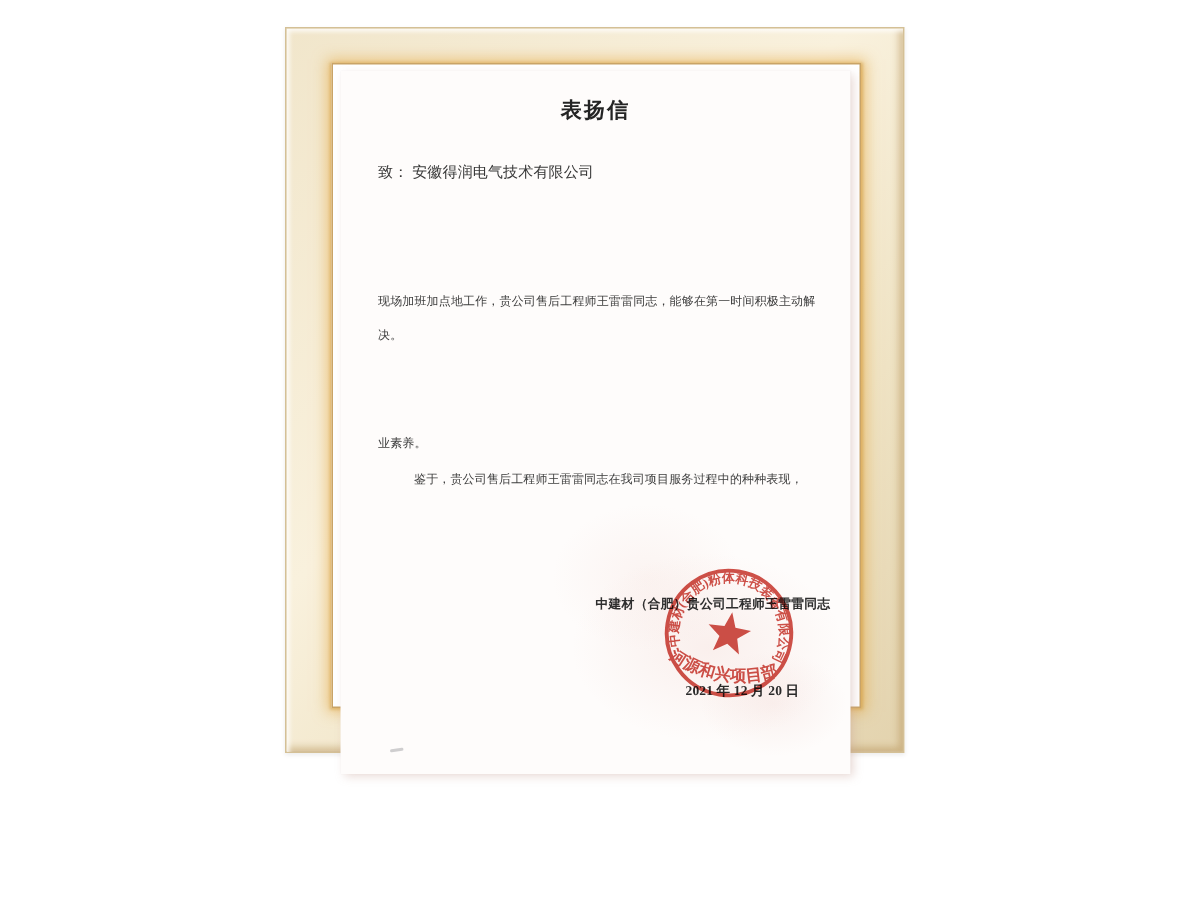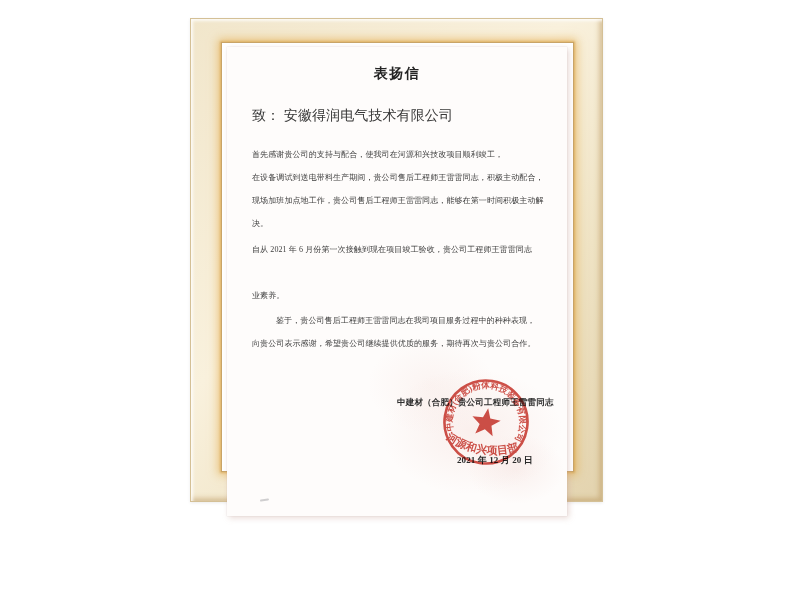--- a/index.html
+++ b/index.html
@@ -37,21 +37,21 @@
     box-shadow:2px 2px 6px rgba(198,158,148,.38), 0 0 1px rgba(120,100,95,.25);
   }
   .title{
     position:absolute;top:18px;left:0;width:100%;text-align:center;
     font-size:14px;font-weight:700;letter-spacing:1.5px;color:#242424;
   }
   .line{
     position:absolute;left:25px;white-space:nowrap;
     font-size:8px;line-height:10px;color:#3d3d3d;letter-spacing:.1px;
   }
-  .addr{font-size:14px;color:#373737;}
+  .addr{font-size:10px;color:#373737;}
   .ind-sm{padding-left:24px;font-family:Liberation Mono, monospace;}
   .sig{font-size:8.5px;font-weight:700;color:#2e2e2e;letter-spacing:.2px;}
   .date{font-size:9px;font-weight:700;color:#2a2a2a;margin-top:20px;}
   .smudge{
     position:absolute;left:33px;top:452px;width:9px;height:2px;
     background:rgba(120,120,125,.35);border-radius:2px;transform:rotate(-8deg);
   }
   
   .seal{
     position:absolute;left:215px;top:331px;width:88px;height:88px;
@@ -65,30 +65,26 @@
 
 <div class="frame">
   <div class="frame-edge"></div>
   <div class="mat">
     <div class="paper">
 
       <div class="title">表扬信</div>
 
       <div class="line addr" style="top:64px">致：  安徽得润电气技术有限公司</div>
 
-      <div class="line" style="top:103px">首先感谢贵公司的支持与配合，使我司在河源和兴技改项目顺利竣工，</div>
-      <div class="line" style="top:126px;padding-left:0">在设备调试到送电带料生产期间，贵公司售后工程师王雷雷同志，积极主动配合，</div>
       <div class="line" style="top:149px">现场加班加点地工作，贵公司售后工程师王雷雷同志，能够在第一时间积极主动解</div>
       <div class="line" style="top:172px">决。</div>
 
-      <div class="line" style="top:198px">自从 2021 年 6 月份第一次接触到现在项目竣工验收，贵公司工程师王雷雷同志</div>
       <div class="line" style="top:244px">业素养。</div>
 
       <div class="line ind-sm" style="top:269px">鉴于，贵公司售后工程师王雷雷同志在我司项目服务过程中的种种表现，</div>
-      <div class="line" style="top:292px">向贵公司表示感谢，希望贵公司继续提供优质的服务，期待再次与贵公司合作。</div>
 
       <div class="line sig" style="top:350px;left:170px">中建材（合肥）贵公司工程师王雷雷同志</div>
       <div class="line date" style="top:388px;left:230px">2021 年 12 月 20 日</div>
 
       <div class="smudge"></div>
 
       <div class="seal">
         <svg viewBox="0 0 88 88" xmlns="http://www.w3.org/2000/svg">
           <defs>
             <path id="ringPath" d="M 16.2,63.5 A 34,34 0 1 1 71.9,63.5" fill="none"></path>

